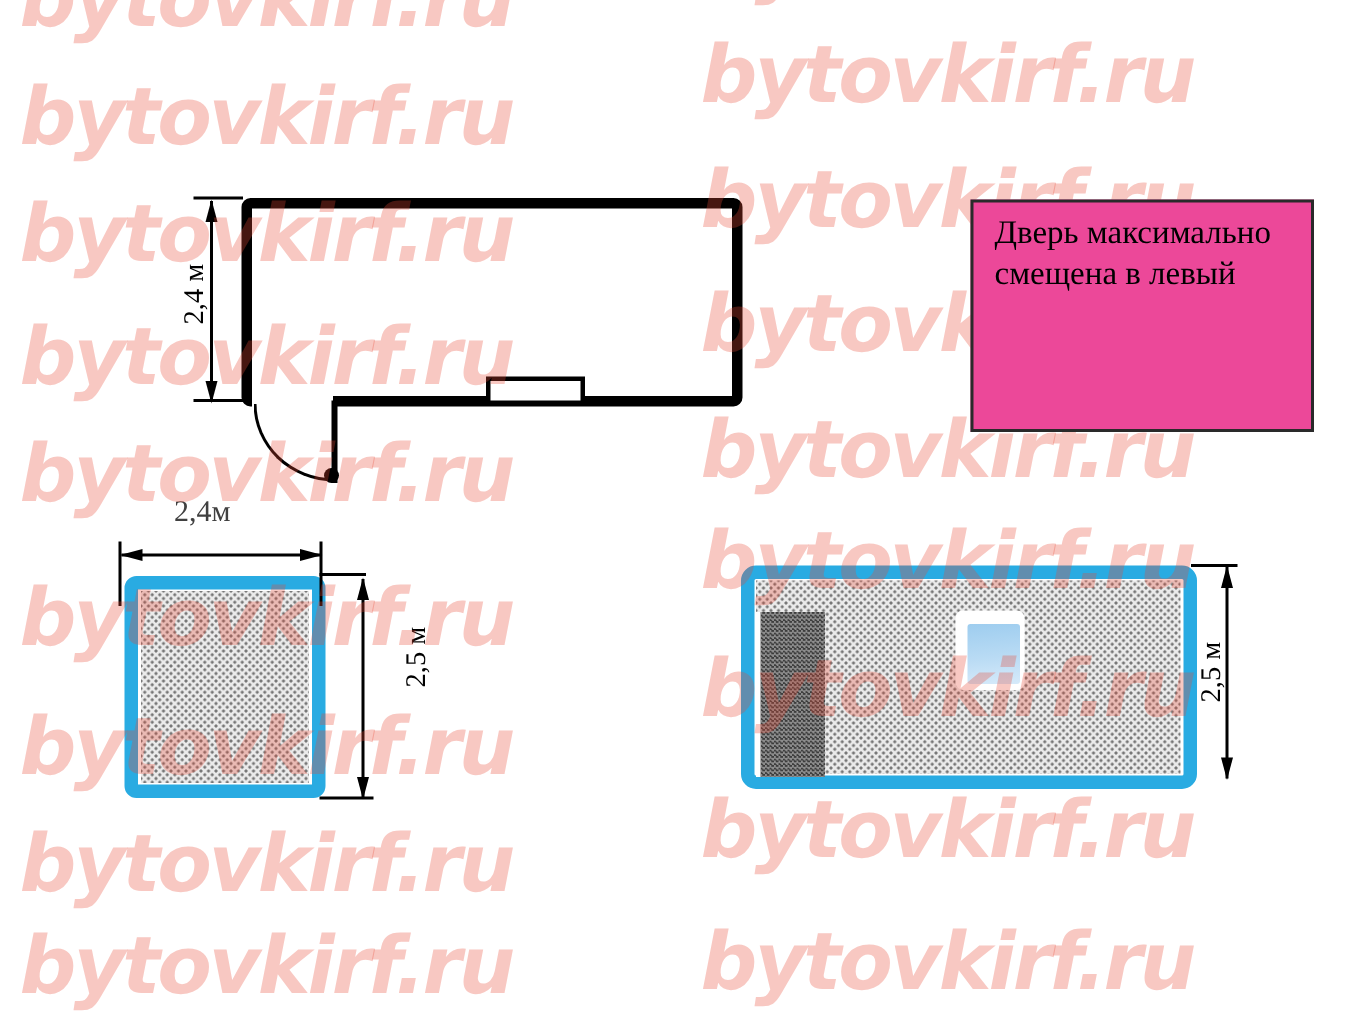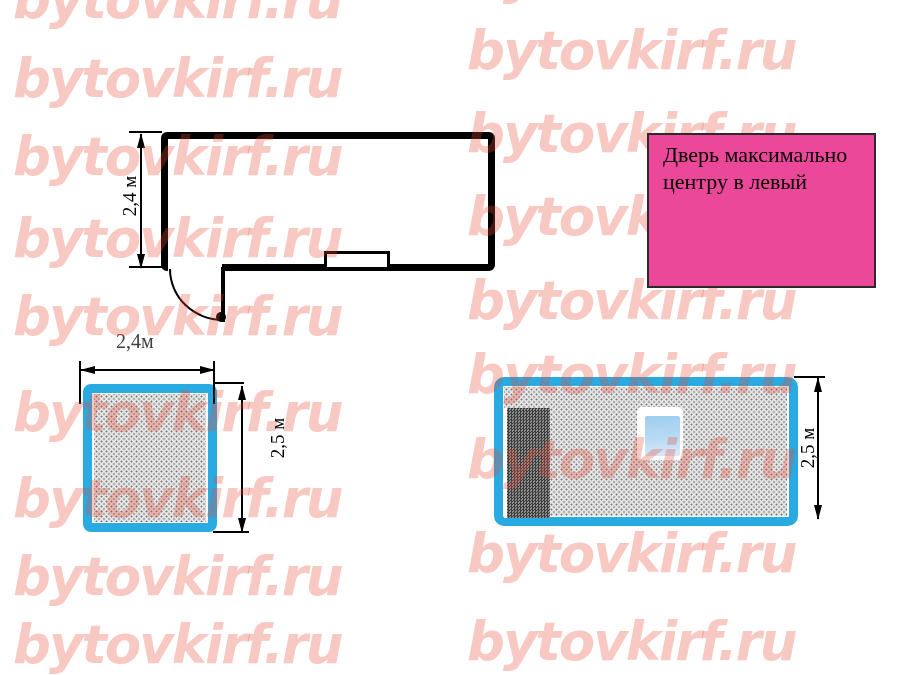--- a/index.html
+++ b/index.html
@@ -135,21 +135,21 @@
     <div class="plan-window"></div>
 
     <div class="dim-v" style="left:140px; top:134px; height:134px;"></div>
     <div class="tick-h" style="left:129px; top:131px; width:33px;"></div>
     <div class="tick-h" style="left:129px; top:266px; width:33px;"></div>
     <div class="vlabel" style="left:94px; top:186px;">2,4 м</div>
   </div>
 
   <div class="note-box">
     <div class="note-line">Дверь максимально</div>
-    <div class="note-line">центру в левый</div>
+    <div class="note-line">смещена в левый</div>
   </div>
 
   <div>
     <div class="cyan-frame" style="left:83px; top:384px; width:134px; height:148px; border-radius:8px;"></div>
     <div class="stipple" style="left:94px; top:394px; width:112px; height:128px;"></div>
 
     <div class="hlabel" style="left:116px; top:330px;">2,4м</div>
     <div class="dim-h" style="left:81px; top:369px; width:133px;"></div>
     <div class="tick-v" style="left:79px; top:361px; height:43px;"></div>
     <div class="tick-v" style="left:213px; top:361px; height:43px;"></div>

